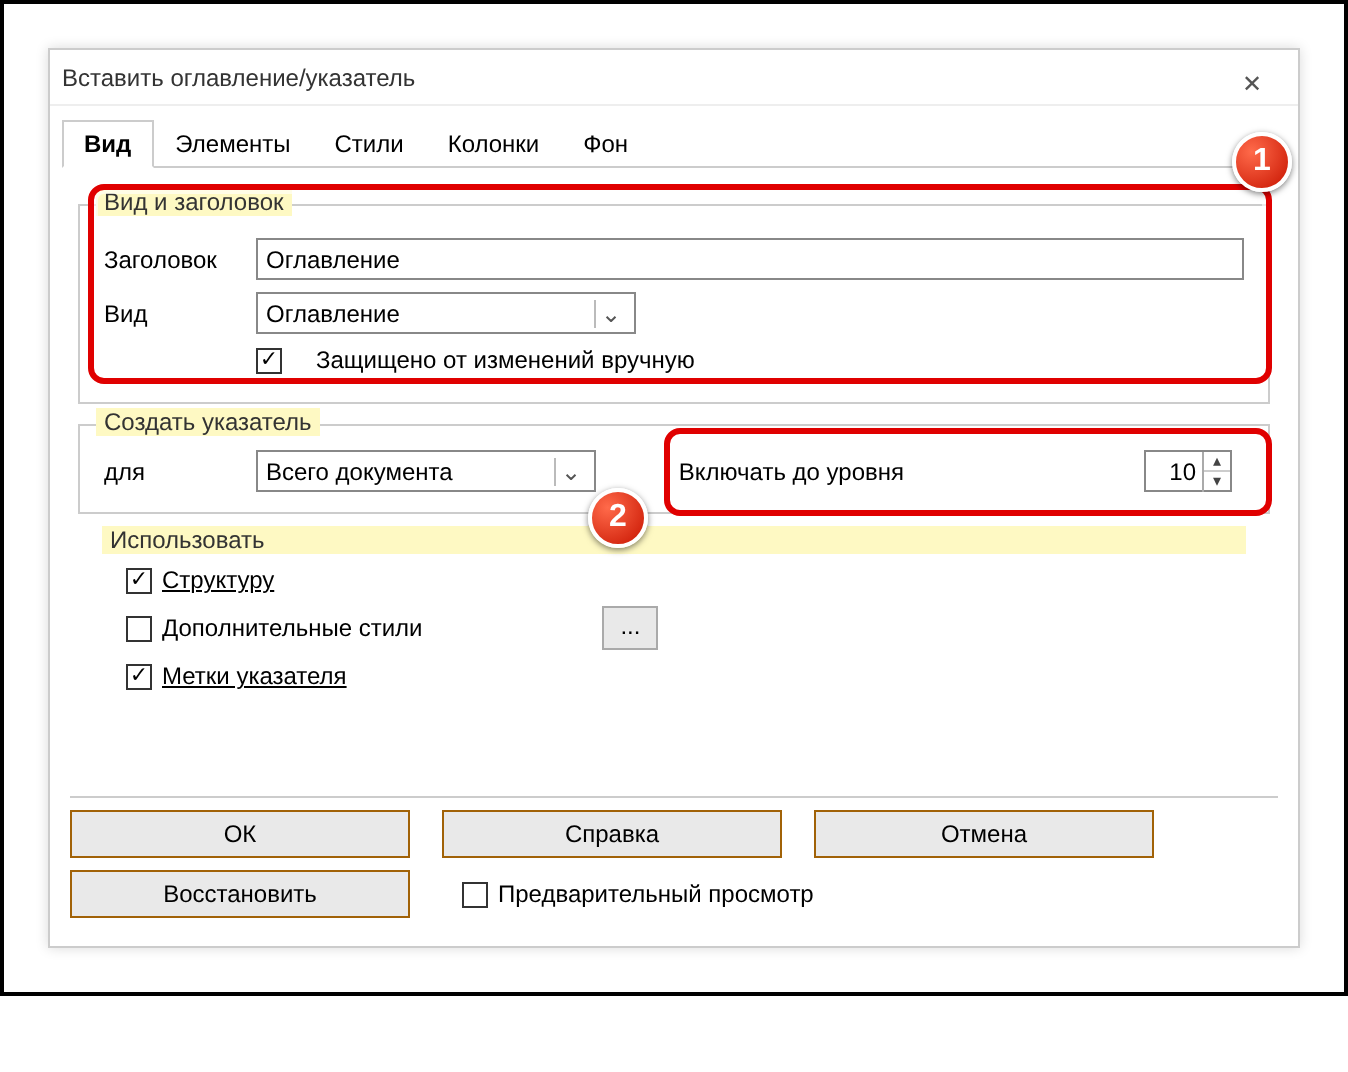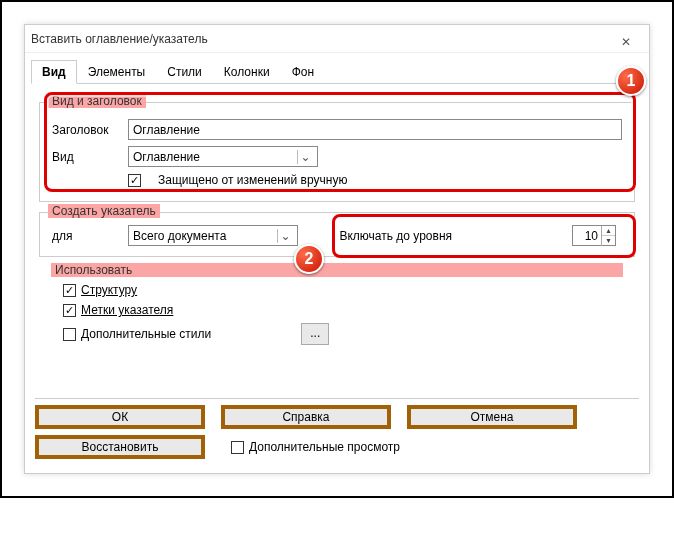--- a/index.html
+++ b/index.html
@@ -7,38 +7,38 @@
   .outer { width:674px; height:498px; position:relative; border:2px solid #000; background:#fff;}
   .dialog { position:absolute; left:22px; top:22px; right:22px; bottom:22px; border:1px solid #ccc; background:#fff; box-shadow:0 0 6px rgba(0,0,0,0.15);}
   .titlebar { height:28px; line-height:28px; padding:0 6px; display:flex; justify-content:space-between; align-items:center; border-bottom:1px solid #eee;}
   .titlebar .title { color:#333;}
   .close { width:34px; height:22px; text-align:center; color:#555; cursor:default;}
   .tabs { display:flex; gap:0; margin:6px 6px 0 6px; border-bottom:1px solid #ccc;}
   .tab { padding:4px 10px; border:1px solid transparent; border-bottom:none; position:relative; top:1px; cursor:default;}
   .tab.active { border-color:#ccc; background:#fff; font-weight:bold; border-bottom:1px solid #fff;}
   .content { padding:4px 12px 8px 12px; position:relative; }
   .fieldset { border:1px solid #ccc; padding:10px 12px 8px 12px; margin:10px 2px; position:relative;}
-  .fieldset > .legend { position:absolute; top:-9px; left:8px; background:#fca5a5; padding:0 4px; color:#333;}
+  .fieldset > .legend { position:absolute; top:-9px; left:8px; background:#fef9c3; padding:0 4px; color:#333;}
   .row { display:flex; align-items:center; margin:6px 0;}
   .lbl { width:76px; }
   .textinput { flex:1; height:21px; border:1px solid #888; padding:1px 4px; background:#fff;}
   .select { width:190px; height:21px; border:1px solid #888; background:#fff; display:flex; align-items:center; justify-content:space-between; padding:0 4px;}
   .select .arrow { width:16px; text-align:center; color:#555; border-left:1px solid #bbb;}
   .checkbox { width:13px; height:13px; border:1px solid #333; display:inline-flex; align-items:center; justify-content:center; margin-right:5px; background:#fff;}
   .checkbox.checked::after{ content:"✓"; font-size:11px; line-height:11px; color:#000;}
   .cbrow { display:flex; align-items:center; margin:6px 0 6px 12px;}
   .smallbtn{ width:28px; height:22px; border:1px solid #aaa; background:#e9e9e9; text-align:center; line-height:18px;}
   .spin { display:inline-flex; align-items:center; border:1px solid #888; height:21px; background:#fff;}
   .spin input{ width:28px; border:none; text-align:right; padding-right:3px; outline:none; font-size:12px;}
   .spin .arrows{ width:14px; display:flex; flex-direction:column; border-left:1px solid #aaa;}
   .spin .arrows div{ height:10px; font-size:8px; text-align:center; line-height:9px; color:#444; border-bottom:1px solid #ccc;}
   .spin .arrows div:last-child{border:none;}
   .btnbar{ position:absolute; left:6px; right:6px; bottom:8px;}
   .btnrow{ display:flex; gap:16px; padding:6px 4px;}
-  .btn{ width:170px; height:24px; border:4px solid #a16207; background:#e9e9e9; display:flex; align-items:center; justify-content:center;}
+  .btn{ width:170px; height:24px; border:1px solid #a16207; background:#e9e9e9; display:flex; align-items:center; justify-content:center;}
   .hr{ border-top:1px solid #ccc; margin:0 4px;}
   .prevrow{ display:flex; align-items:center; margin-left:10px;}
   .highlight{ position:absolute; border:3px solid #e00000; border-radius:8px; box-shadow:0 0 0 2px rgba(255,255,255,0.6) inset; pointer-events:none;}
   .callout{ position:absolute; width:30px; height:30px; border-radius:50%; background:radial-gradient(circle at 30% 30%,#ff6a4a,#c81400); color:#fff; font-weight:bold; font-size:16px; display:flex; align-items:center; justify-content:center; border:2px solid #fff; box-shadow:0 1px 3px rgba(0,0,0,0.5); pointer-events:none;}
   .lvlrow{ display:flex; align-items:center; justify-content:space-between; padding-right:6px;}
 </style>
 </head>
 <body>
 
 <div class="outer">
@@ -102,46 +102,46 @@
           </div>
         </div>
       </div>
 
       <div class="fieldset" style="border:none; padding-top:0; margin-top:-4px;">
         <span class="legend" style="position:static; display:block; margin-bottom:0;">Использовать</span>
         <div class="cbrow">
           <span class="checkbox checked"></span>
           <span style="text-decoration:underline;">Структуру</span>
         </div>
-        <div class="cbrow">
-          <span class="checkbox checked"></span>
-          <span style="text-decoration:underline;">Метки указателя</span>
-        </div>
         <div class="cbrow" style="justify-content:flex-start;">
           <span class="checkbox"></span>
           <span>Дополнительные стили</span>
           <span style="width:90px;"></span>
           <span class="smallbtn">...</span>
+        </div>
+        <div class="cbrow">
+          <span class="checkbox checked"></span>
+          <span style="text-decoration:underline;">Метки указателя</span>
         </div>
       </div>
 
     </div>
 
     <div class="btnbar">
       <div class="hr"></div>
       <div class="btnrow">
         <div class="btn">ОК</div>
         <div class="btn">Справка</div>
         <div class="btn">Отмена</div>
       </div>
       <div class="btnrow" style="padding-top:0;">
         <div class="btn">Восстановить</div>
         <div class="prevrow">
           <span class="checkbox"></span>
-          <span>Дополнительные просмотр</span>
+          <span>Предварительный просмотр</span>
         </div>
       </div>
     </div>
 
   </div>
 
   <div class="highlight" style="left:42px; top:90px; width:592px; height:100px;"></div>
   <div class="highlight" style="left:330px; top:212px; width:304px; height:44px;"></div>
   <div class="callout" style="left:614px; top:64px;">1</div>
   <div class="callout" style="left:292px; top:242px;">2</div>

